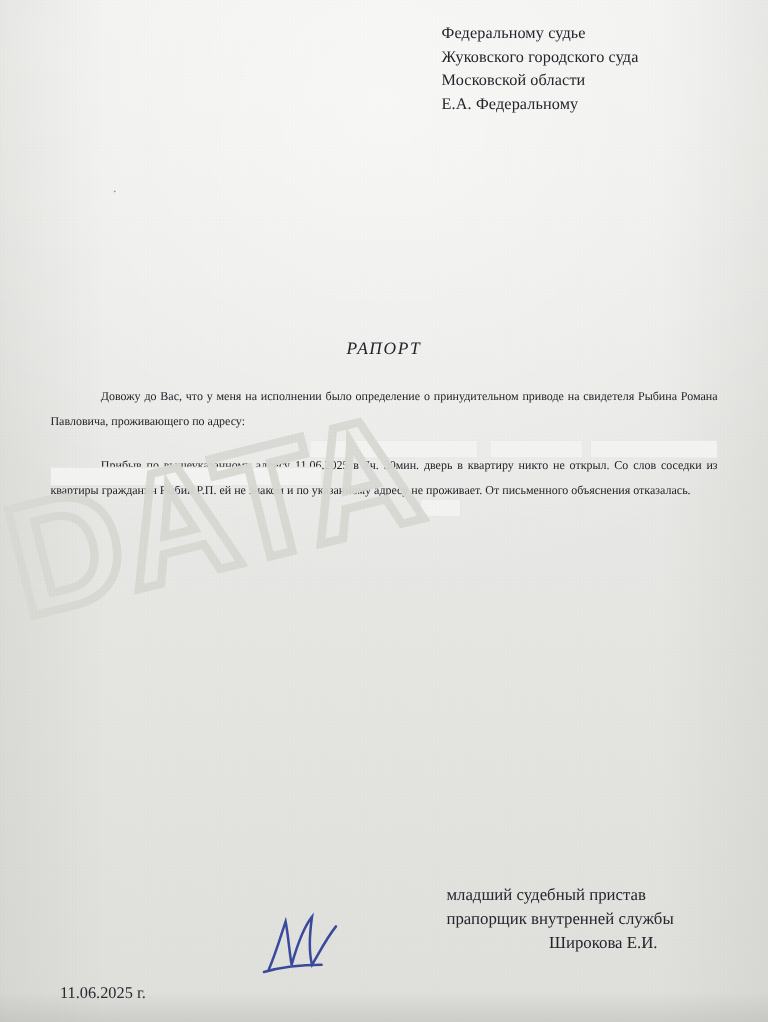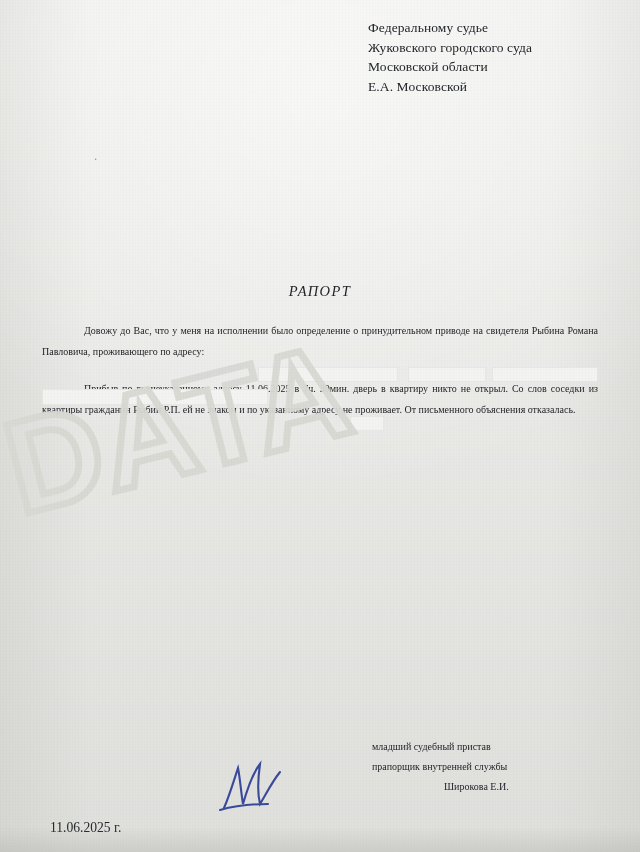--- a/index.html
+++ b/index.html
@@ -96,21 +96,21 @@
     fill: none;
     stroke: #d9d9d4;
     stroke-width: 7;
     opacity: 0.95;
   }
 
   .signature-block {
     position: absolute;
     left: 372px;
     top: 737px;
-    font-size: 10px;
+    font-size: 14px;
     line-height: 20px;
     color: #23262b;
   }
   .signature-block div { white-space: nowrap; }
   .sign-name { padding-left: 72px; text-align: center; }
 
   .date-line {
     position: absolute;
     left: 50px;
     top: 820px;
@@ -164,21 +164,21 @@
 <body>
 
 <div class="page">
 
   <div class="paper-shade"></div>
 
   <div class="addressee">
     <div>Федеральному судье</div>
     <div>Жуковского городского суда</div>
     <div>Московской области</div>
-    <div>Е.А. Московской</div>
+    <div>Е.А. Федеральному</div>
   </div>
 
   <div class="stray-mark">.</div>
 
   <div class="title">РАПОРТ</div>
 
   <div class="body-block" id="para1"><span class="indent"></span><span>Довожу до Вас, что у меня на исполнении было определение о принудительном приводе на свидетеля Рыбина Романа Павловича, проживающего по адресу:</span></div>
 
   <div class="body-block" id="para2"><span class="indent"></span><span>Прибыв по вышеуказанному адресу 11.06.2025 в 7ч. 30мин. дверь в квартиру никто не открыл. Со слов соседки из  квартиры гражданин Рыбин Р.П. ей не знаком и по указанному адресу не проживает. От письменного объяснения отказалась.</span></div>
 

